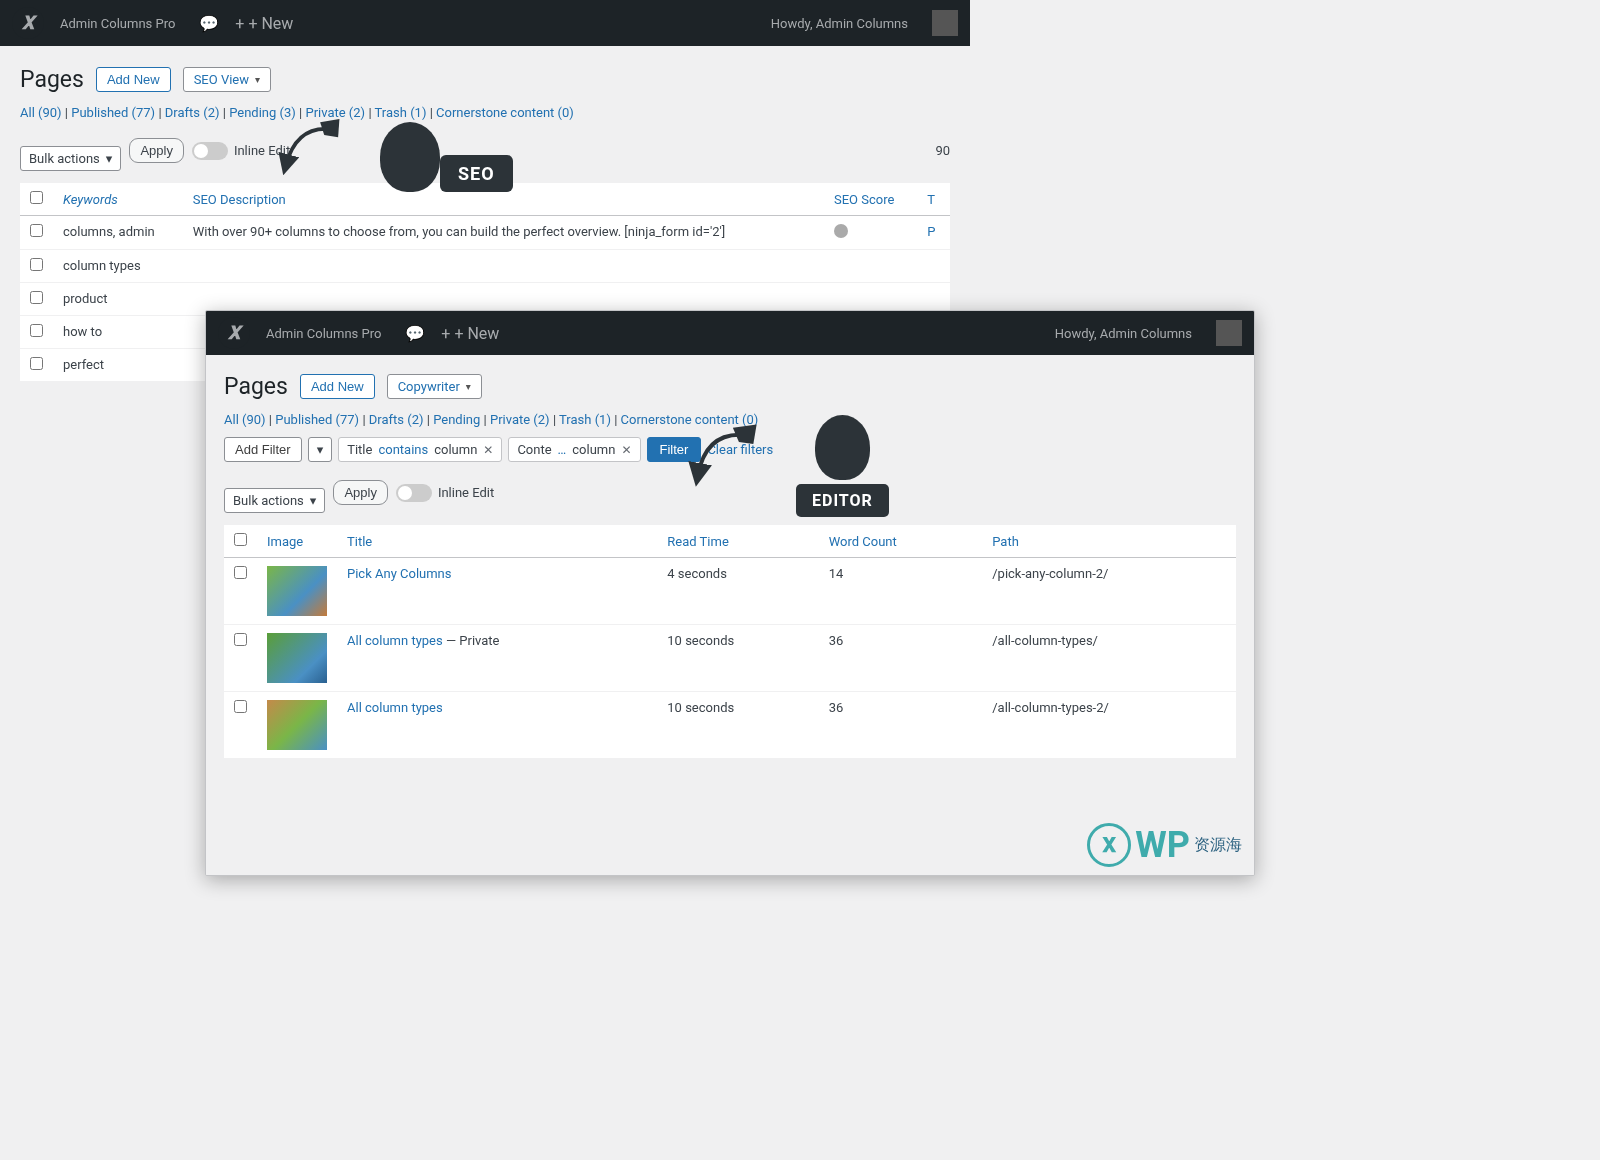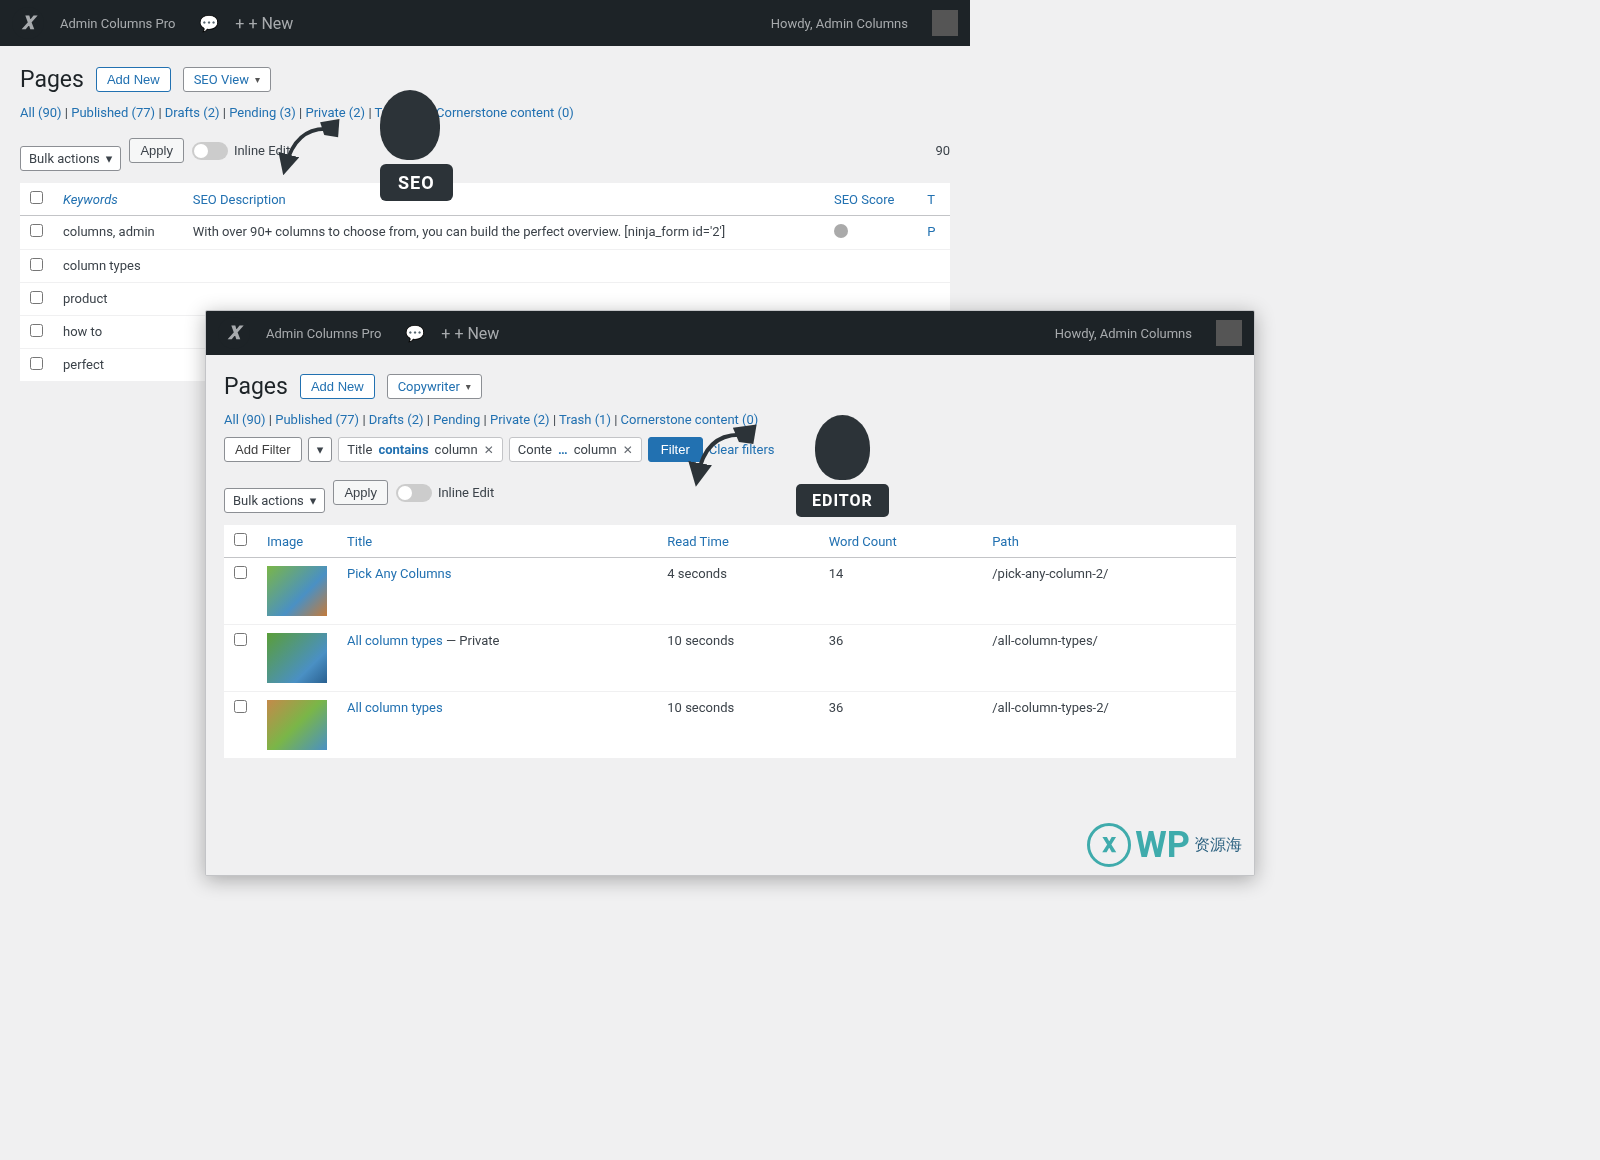--- a/index.html
+++ b/index.html
@@ -116,21 +116,21 @@
       cursor: pointer;
       display: flex; align-items: center; gap: 6px; margin-top: 16px;
     }
     .apply-btn {
       background: #f6f7f7;
       border: 1px solid #8c8f94;
       color: #3c434a;
       padding: 4px 10px;
       font-size: 13px;
       cursor: pointer;
-      border-radius: 3px;
+      border-radius: 9px;
     }
     .inline-edit-toggle {
       display: flex; align-items: center; gap: 6px;
       font-size: 13px;
       color: #3c434a;
     }
     .toggle-switch {
       width: 36px; height: 18px;
       background: #ccc;
       border-radius: 10px;
@@ -178,25 +178,24 @@
       width: 14px; height: 14px;
       background: #aaa;
       border-radius: 50%;
       display: inline-block;
     }
     .link-blue { color: #2271b1; text-decoration: none; }
 
     
     .persona-wrap {
       position: absolute;
-      top: 44px;
+      top: 76px;
       left: 380px;
       display: flex;
-      flex-direction: column;
-      align-items: flex-start;
+      align-items: flex-end;
       pointer-events: none;
       z-index: 10;
     }
     .persona-head {
       width: 60px; height: 70px;
       background: #2c3338;
       border-radius: 50% 50% 45% 45%;
     }
     .persona-label {
       background: #2c3338;
@@ -272,21 +271,21 @@
       border-radius: 3px;
     }
     .filter-tag {
       background: #fff;
       border: 1px solid #c3c4c7;
       border-radius: 3px;
       padding: 4px 8px;
       font-size: 13px;
       display: flex; align-items: center; gap: 6px;
     }
-    .filter-tag .contains { color: #2271b1; font-weight: bold; }
+    .filter-tag .contains { color: #2271b1; }
     .filter-tag .close { cursor: pointer; color: #646970; font-size: 12px; }
     .filter-btn {
       background: #2271b1;
       border: 1px solid #2271b1;
       color: #fff;
       padding: 4px 12px;
       font-size: 13px;
       cursor: pointer;
       border-radius: 3px;
     }

